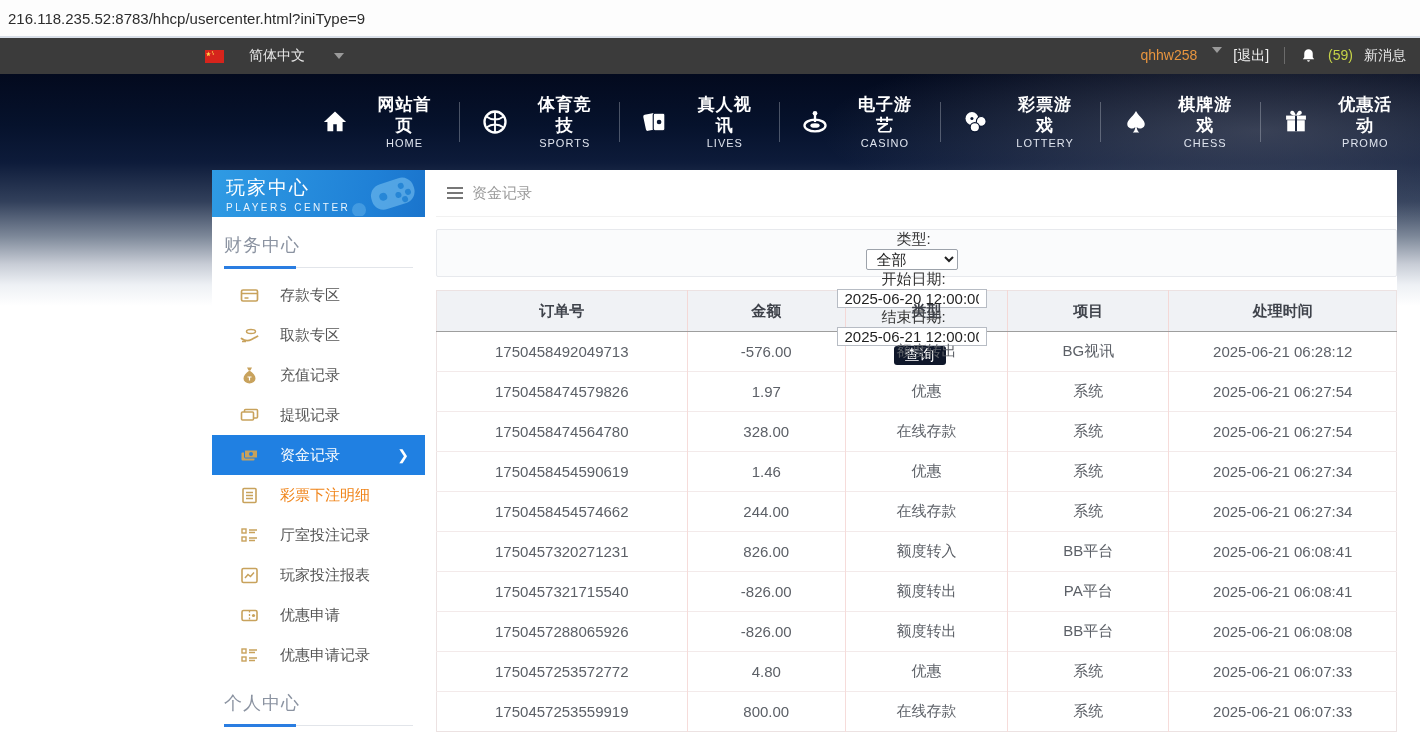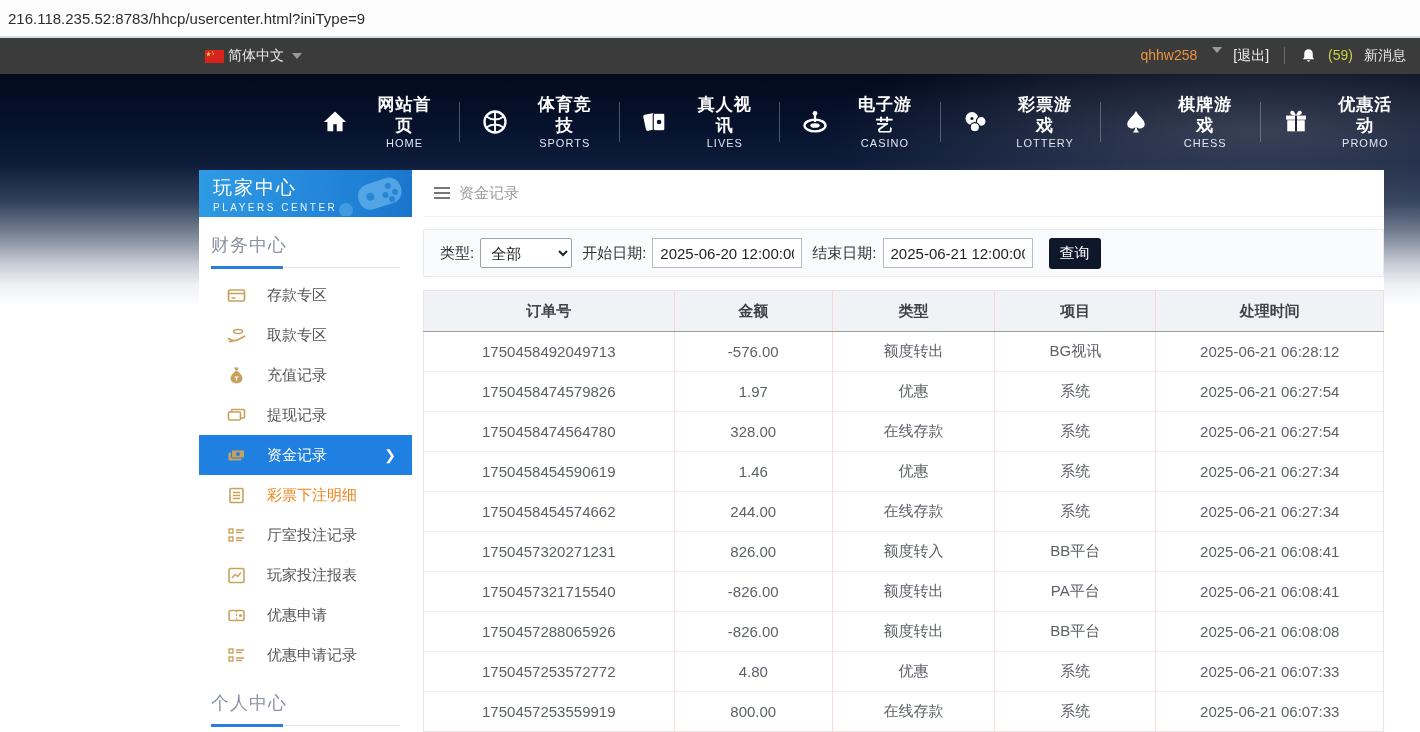--- a/index.html
+++ b/index.html
@@ -6,21 +6,21 @@
   html,body { width:1420px; height:732px; overflow:hidden; background:#fff;
     font-family:"Liberation Sans", sans-serif; }
 
   
   .url-bar { height:38px; background:#fdfdfd; border-bottom:2px solid #d9dfe8;
     display:flex; align-items:center; padding-left:8px; font-size:15px; color:#2d2d2d; }
 
   
   .topbar { height:36px; background:#3b3b3b; display:flex; align-items:center;
     color:#e8e8e8; font-size:14px; position:relative; z-index:5; }
-  .lang-box { margin-left:205px; display:flex; align-items:center; gap:4px; cursor:pointer; }
+  .lang-box { margin-left:205px; display:flex; align-items:center; gap:25px; cursor:pointer; }
   .flag { width:19px; height:13px; display:inline-block; }
   .caret { width:0; height:0; border-left:5px solid transparent; border-right:5px solid transparent;
     border-top:6px solid #9a9a9a; display:inline-block; margin-left:4px; }
   .top-right { margin-left:auto; margin-right:14px; display:flex; align-items:flex-start; gap:11px; }
   .username { color:#e8953f; }
   .logout { color:#f2f2f2; }
   .tr-divider { width:1px; height:17px; background:#6b6b6b; margin:0 4px; }
   .msg-count { color:#c6d348; }
   .bell { width:17px; height:18px; }
 
@@ -35,21 +35,21 @@
   .nav { position:absolute; left:0; top:74px; width:1420px; height:96px; z-index:2;
     display:flex; align-items:center; padding-left:300px; }
   .nav-item { display:flex; align-items:center; gap:22px; padding:0 21px; cursor:pointer; }
   .nav-icon { width:28px; height:28px; flex:0 0 auto; }
   .nav-text { text-align:center; color:#fff; }
   .nav-title { font-size:17px; font-weight:bold; letter-spacing:1px; line-height:21px; }
   .nav-sub { font-size:11px; color:#dfe4ee; letter-spacing:1px; line-height:14px; }
   .nav-divider { width:1px; height:40px; background:rgba(200,205,215,0.35); }
 
   
-  .panels { position:absolute; left:199px; top:170px; width:1185px; height:562px;
+  .panels { position:absolute; left:212px; top:170px; width:1185px; height:562px;
     background:#fff; z-index:3; }
 
   
   .sidebar { position:absolute; left:0; top:0; width:213px; height:562px; background:#fff; }
   .sb-header { height:47px; background:linear-gradient(100deg,#45aaе9 0%,#2f9be4 0%,#1f80d6 75%,#1a74cc 100%);
     background:linear-gradient(100deg,#2f9be4 0%,#1f80d6 75%,#1a74cc 100%);
     color:#fff; padding:5px 0 0 14px; position:relative; overflow:hidden; }
   .sb-title { font-size:19px; letter-spacing:2px; }
   .sb-sub { font-size:10px; letter-spacing:2.5px; color:#e9f4fd; margin-top:1px; }
   .gamepad { position:absolute; right:6px; top:2px; opacity:.75; }
@@ -64,21 +64,21 @@
   .sb-item.active .chev { position:absolute; right:16px; color:#fff; font-size:14px; }
   .sb-item.hl { color:#f08419; }
 
   
   .content { position:absolute; left:224px; top:0; width:961px; height:562px; background:#fff; }
   .breadcrumb { height:47px; display:flex; align-items:center; gap:9px; padding-left:11px;
     color:#999; font-size:15px; border-bottom:1px solid #f1f1f1; }
   .hamburger { width:16px; height:12px; }
 
   .filter-bar { margin:12px 0 13px 0; height:48px; background:#fafbfc; border:1px solid #e7e9ed;
-    border-radius:2px; display:flex; align-items:center; padding:0 16px; font-size:15px; color:#333; }
+    border-radius:2px; display:flex; align-items:center; padding:0 24px; font-size:15px; color:#333;flex-direction:column; }
   .f-label { margin-right:6px; }
   .type-select { width:92px; height:30px; border:1px solid #9da3ab; border-radius:2px;
     background:#fff; font-size:15px; padding-left:6px; color:#222; margin-right:10px;
     font-family:"Liberation Sans", sans-serif; }
   .date-input { width:150px; height:30px; border:1px solid #b7bcc4; background:#fff;
     font-size:15px; padding:0 7px; color:#1f1f1f; margin-right:10px;
     font-family:"Liberation Sans", sans-serif; }
   .search-btn { width:52px; height:31px; background:#0f172a; border:none; border-radius:3px;
     color:#fff; font-size:15px; margin-left:6px; cursor:pointer;
     font-family:"Liberation Sans", sans-serif; }

